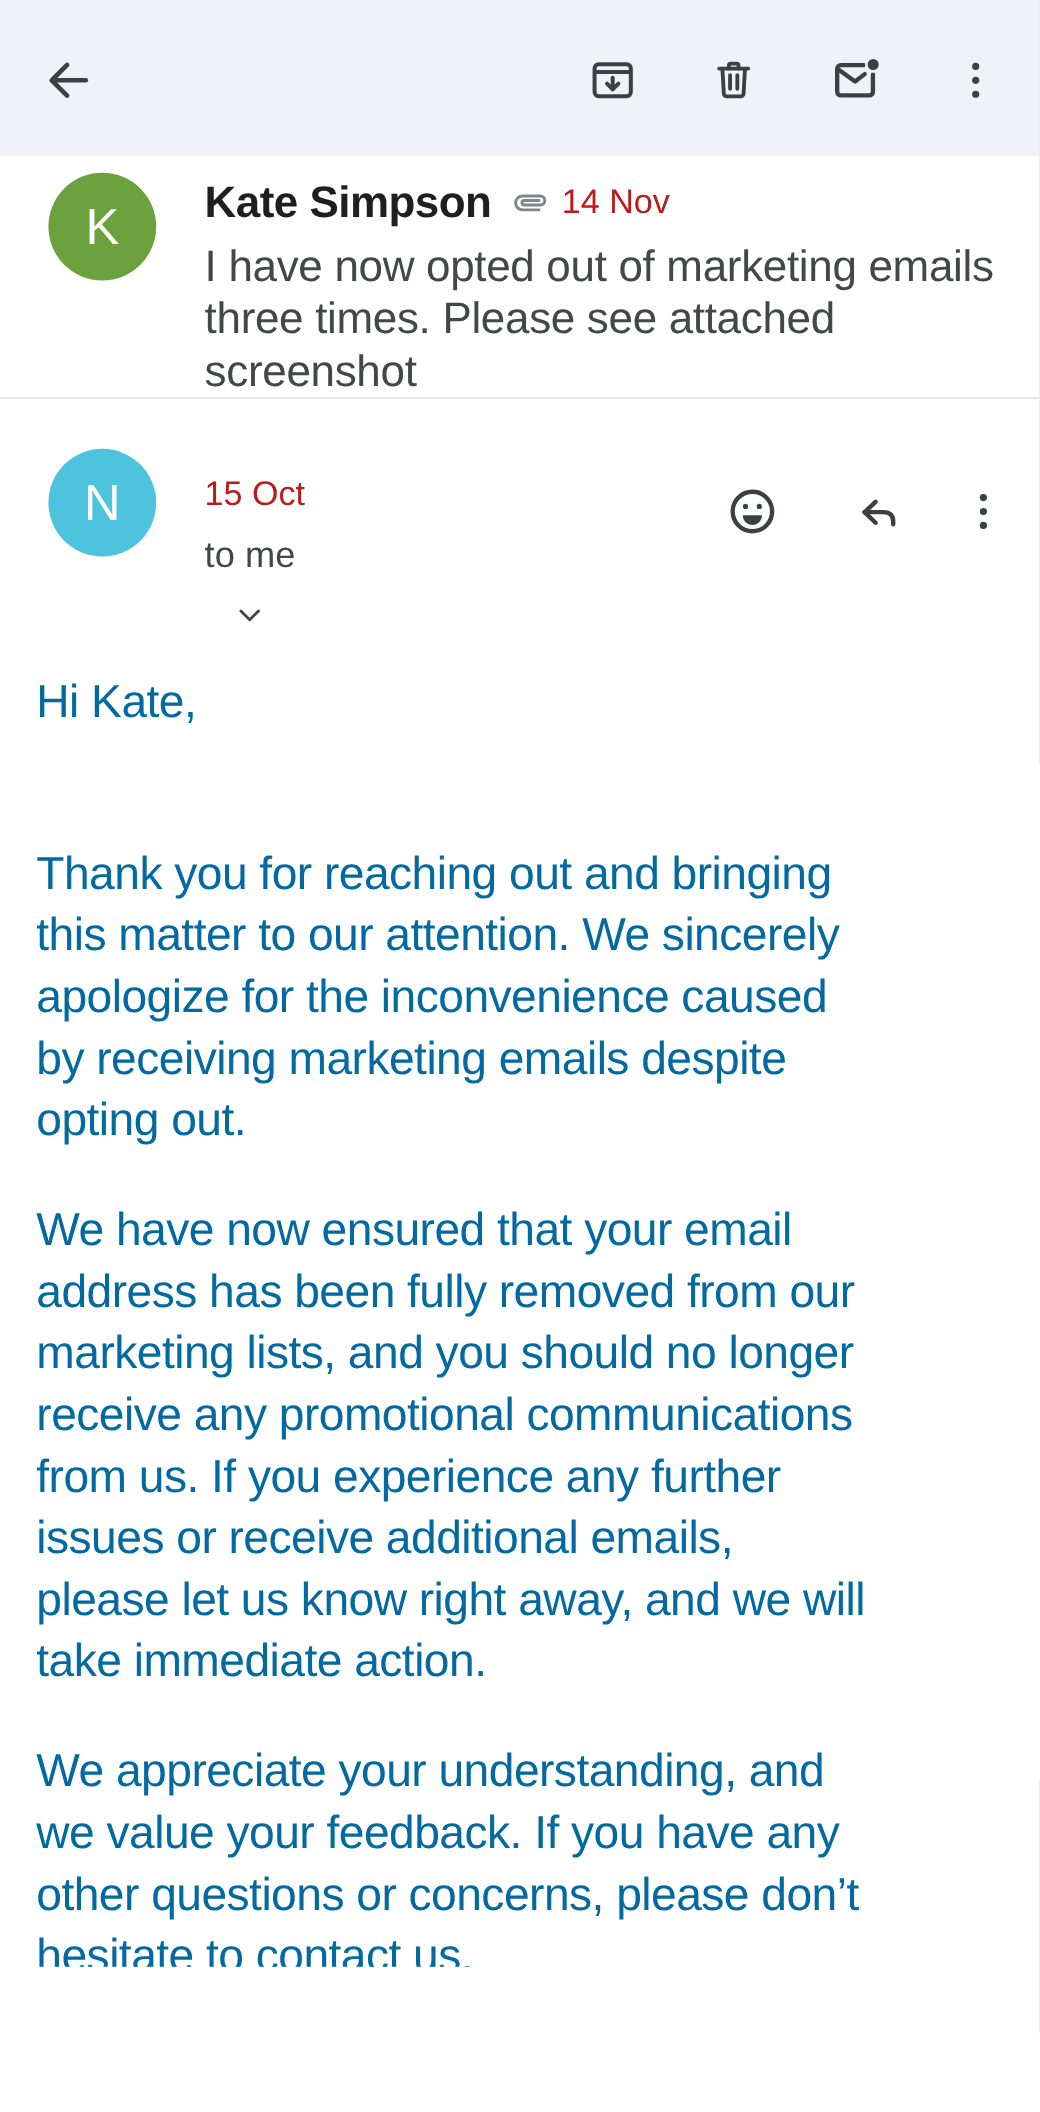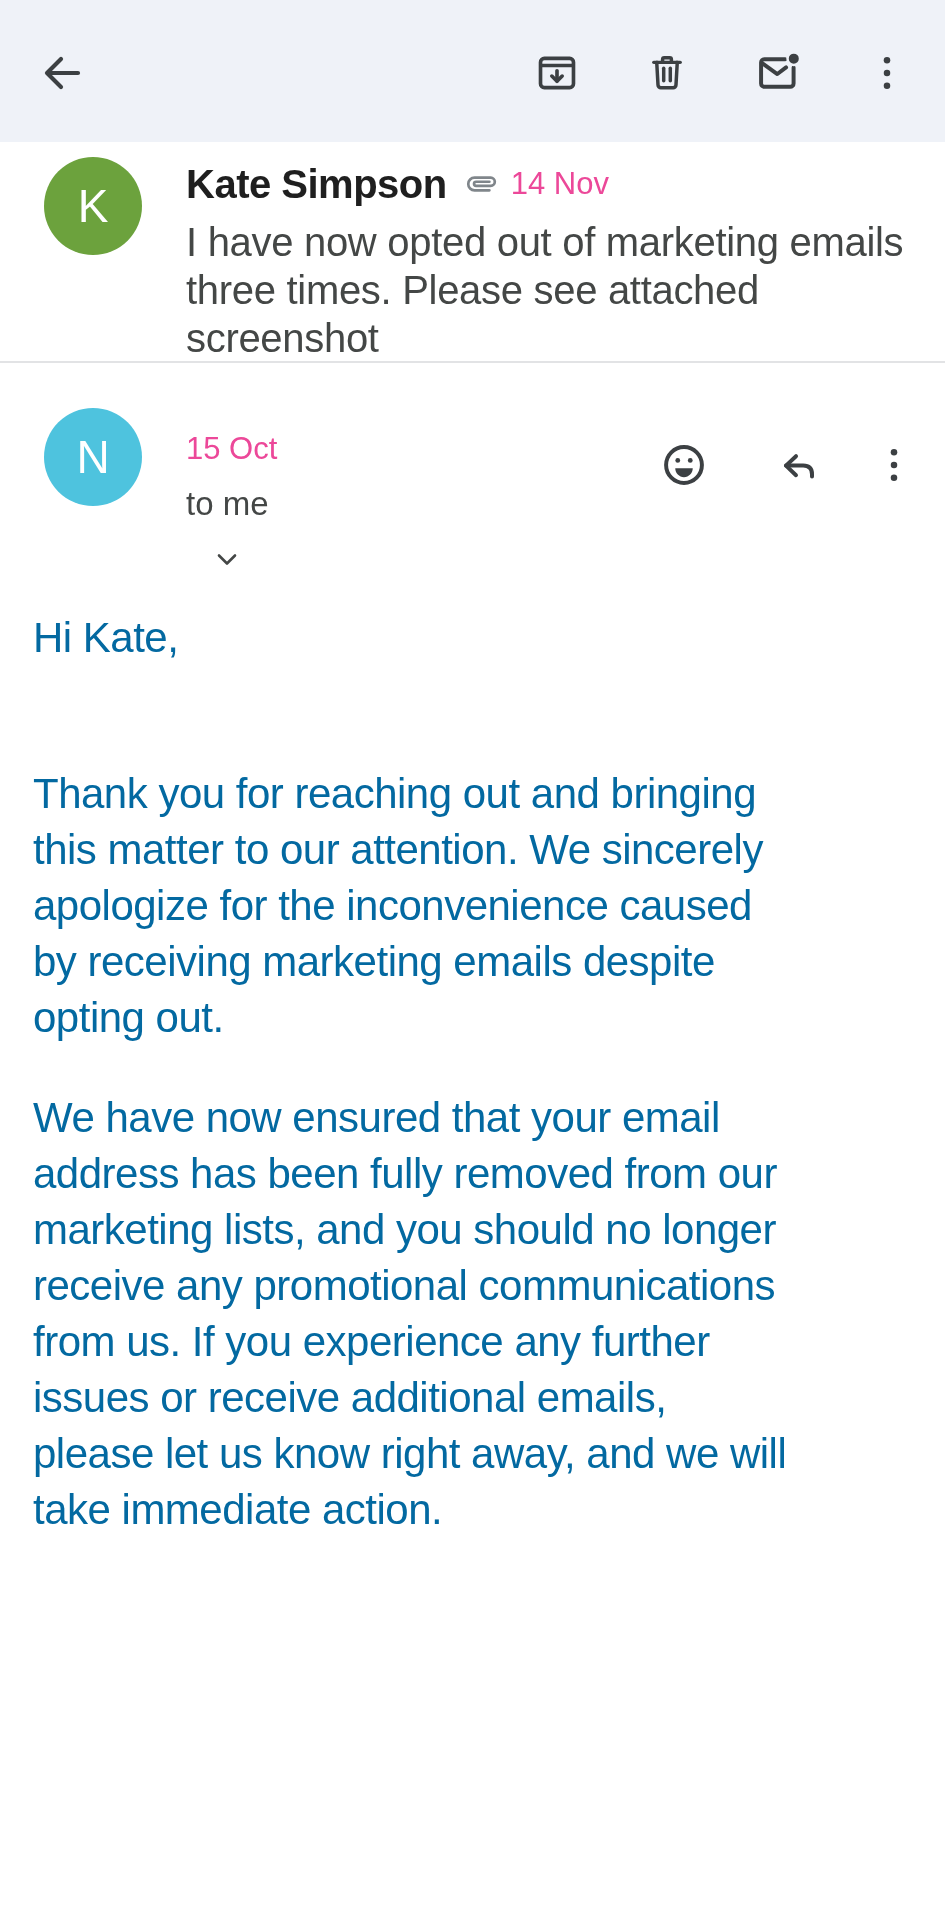--- a/index.html
+++ b/index.html
@@ -17,21 +17,21 @@
   .delete-btn{left:641px;top:47px;width:52px;height:52px;}
   .unread-btn{left:751px;top:45px;width:56px;height:56px;}
   .kebab-top{left:861px;top:47px;width:52px;height:52px;}
   
   .collapsed{position:absolute;left:0;top:142px;width:945px;height:220px;background:#ffffff;}
   .avatar{position:absolute;border-radius:50%;display:flex;align-items:center;justify-content:center;
           color:#ffffff;font-size:46px;line-height:1;}
   .avatar-k{left:44px;top:15px;width:98px;height:98px;background:#6ca23d;}
   .row-meta{position:absolute;left:186px;top:18px;display:flex;align-items:center;gap:14px;height:48px;}
   .sender{font-size:40px;font-weight:600;letter-spacing:-0.5px;color:#1f1f1f;white-space:nowrap;}
-  .date{font-size:31px;color:#ec4899;white-space:nowrap;}
+  .date{font-size:31px;color:#b91c1c;white-space:nowrap;}
   .clip-h{color:#80868b;transform:rotate(90deg);}
   .snippet{position:absolute;left:186px;top:76px;width:744px;font-size:40px;line-height:48px;
            letter-spacing:-0.3px;color:#444746;white-space:pre-line;}
   .divider{position:absolute;left:0;top:361px;width:945px;height:2px;background:#e2e3e5;}
   
   .exp-header{position:absolute;left:0;top:363px;width:945px;height:200px;background:#ffffff;}
   .avatar-n{left:44px;top:45px;width:98px;height:98px;background:#4ec3de;}
   .exp-meta{position:absolute;left:186px;top:68px;display:flex;align-items:baseline;gap:18px;}
   .tome{position:absolute;left:186px;top:122px;display:flex;align-items:center;gap:14px;
         font-size:33px;color:#444746;flex-direction:column;}
@@ -174,20 +174,24 @@
 by receiving marketing emails despite
 opting out.</p>
     <p class="para">We have now ensured that your email
 address has been fully removed from our
 marketing lists, and you should no longer
 receive any promotional communications
 from us. If you experience any further
 issues or receive additional emails,
 please let us know right away, and we will
 take immediate action.</p>
+    <p class="para">We appreciate your understanding, and
+we value your feedback. If you have any
+other questions or concerns, please don’t
+hesitate to contact us.</p>
   </div>
 
   <div class="replybar">
     
     
     
   </div>
 
 </div>
 

